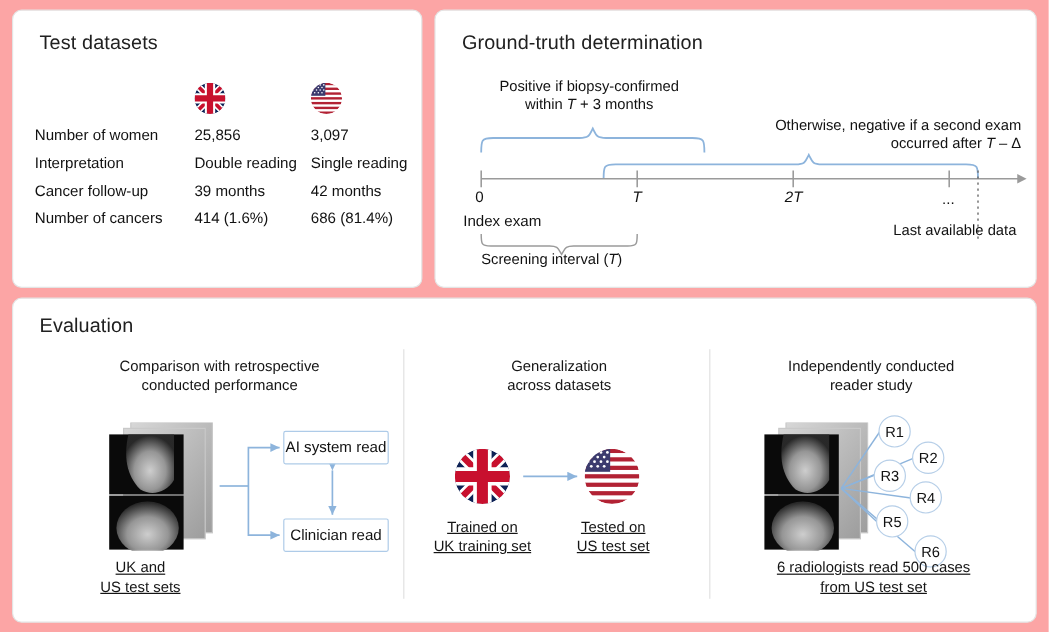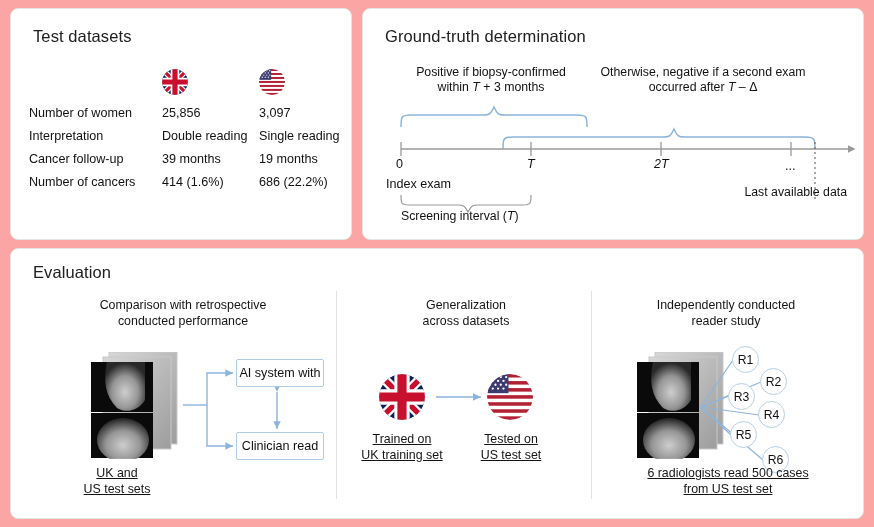--- a/index.html
+++ b/index.html
@@ -217,42 +217,42 @@
         <td class="col-us">3,097</td>
       </tr>
       <tr>
         <td class="col-label">Interpretation</td>
         <td class="col-uk">Double reading</td>
         <td class="col-us">Single reading</td>
       </tr>
       <tr>
         <td class="col-label">Cancer follow-up</td>
         <td class="col-uk">39 months</td>
-        <td class="col-us">19 months</td>
+        <td class="col-us">42 months</td>
       </tr>
       <tr>
         <td class="col-label">Number of cancers</td>
         <td class="col-uk">414 (1.6%)</td>
-        <td class="col-us">686 (22.2%)</td>
+        <td class="col-us">686 (81.4%)</td>
       </tr>
     </tbody>
       </table>
   </div>
 
   <div class="card" id="card-ground-truth">
     <div class="card-title" id="title-ground-truth">Ground-truth determination</div>
 
     <div id="gt-area">
 
       <div class="gt-label center" style="left:24px; top:56px; width:208px;">
         <div>Positive if biopsy-confirmed</div>
         <div>within <span class="ital">T</span> + 3 months</div>
       </div>
 
-      <div class="gt-label center" style="left:192px; top:56px; width:296px;">
+      <div class="gt-label center" style="left:192px; top:88px; width:296px;text-align:right;">
         <div>Otherwise, negative if a second exam</div>
         <div>occurred after <span class="ital">T</span> – Δ</div>
       </div>
 
       <svg class="overlay" width="502" height="232">
 
         <path d="M38,118 C38,108 38,106 48,106 L120,106 C128,106 128,104 131,98
                  C134,104 134,106 142,106 L214,106 C224,106 224,108 224,118" fill="none" stroke="#8db4dc" stroke-width="1.5"></path>
 
         <path d="M140,140 C140,130 140,128 150,128 L300,128 C308,128 308,126 311,120
@@ -340,21 +340,21 @@
           </marker>
         </defs>
 
         <path d="M172,156 L196,156" stroke="#8db4dc" stroke-width="1.4" fill="none"></path>
         <path d="M196,156 L196,124 L222,124" stroke="#8db4dc" stroke-width="1.4" fill="none" marker-end="url(#bluearrow)"></path>
         <path d="M196,156 L196,197 L222,197" stroke="#8db4dc" stroke-width="1.4" fill="none" marker-end="url(#bluearrow)"></path>
 
         <line x1="266" y1="143" x2="266" y2="180" stroke="#8db4dc" stroke-width="1.4" marker-end="url(#bluearrow)" marker-start="url(#bluearrow-up)"></line>
       </svg>
 
-      <div class="readbox" style="left:225px; top:110px; width:88px; height:28px;">AI system with</div>
+      <div class="readbox" style="left:225px; top:110px; width:88px; height:28px;">AI system read</div>
       <div class="readbox" style="left:225px; top:183px; width:88px; height:28px;">Clinician read</div>
     </div>
 
     <div>
       <div class="eval-sub-title" style="left:335px; top:48px; width:240px;">
         <div>Generalization</div>
         <div>across datasets</div>
       </div>
 
       <div style="position:absolute; left:368px; top:125px;">

